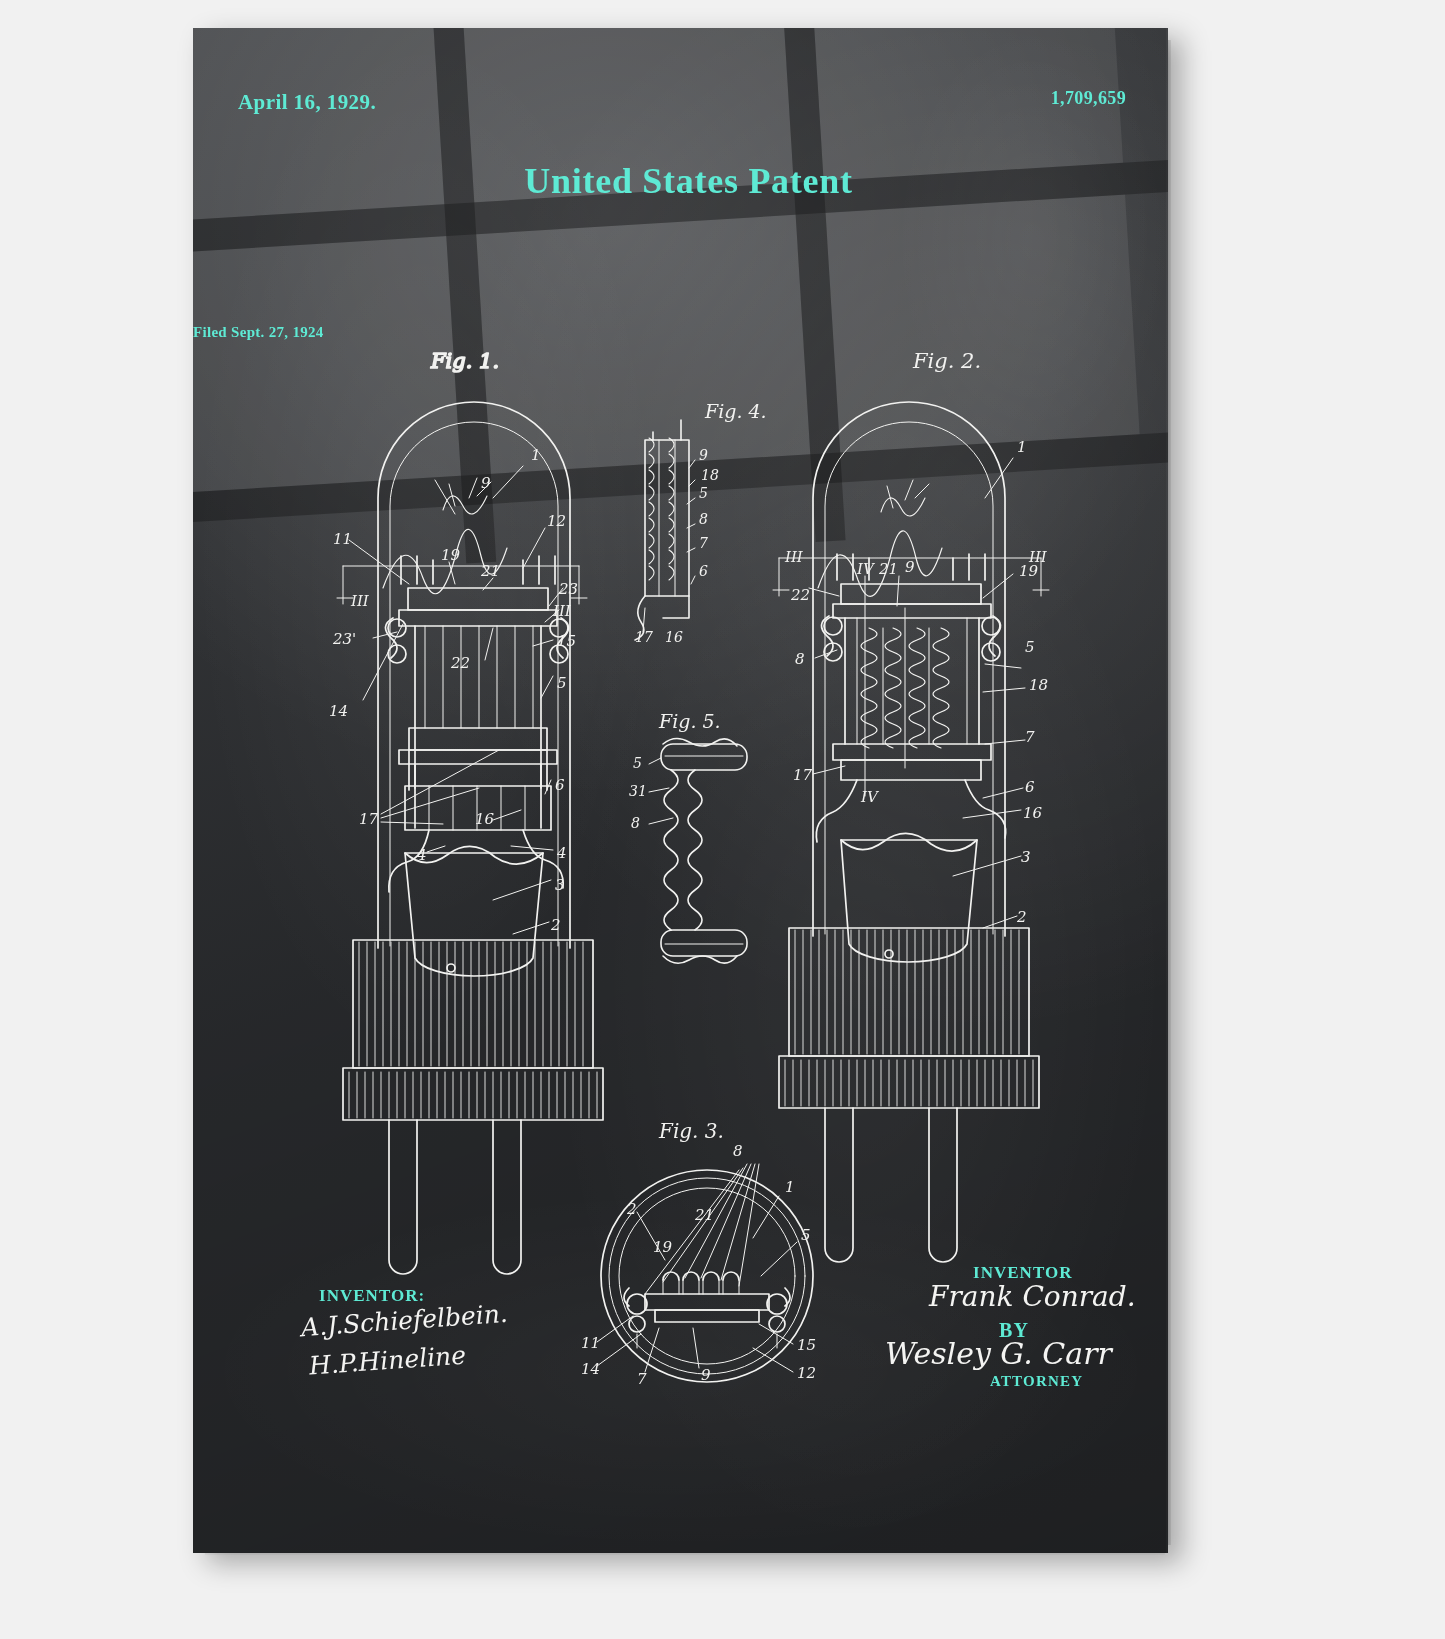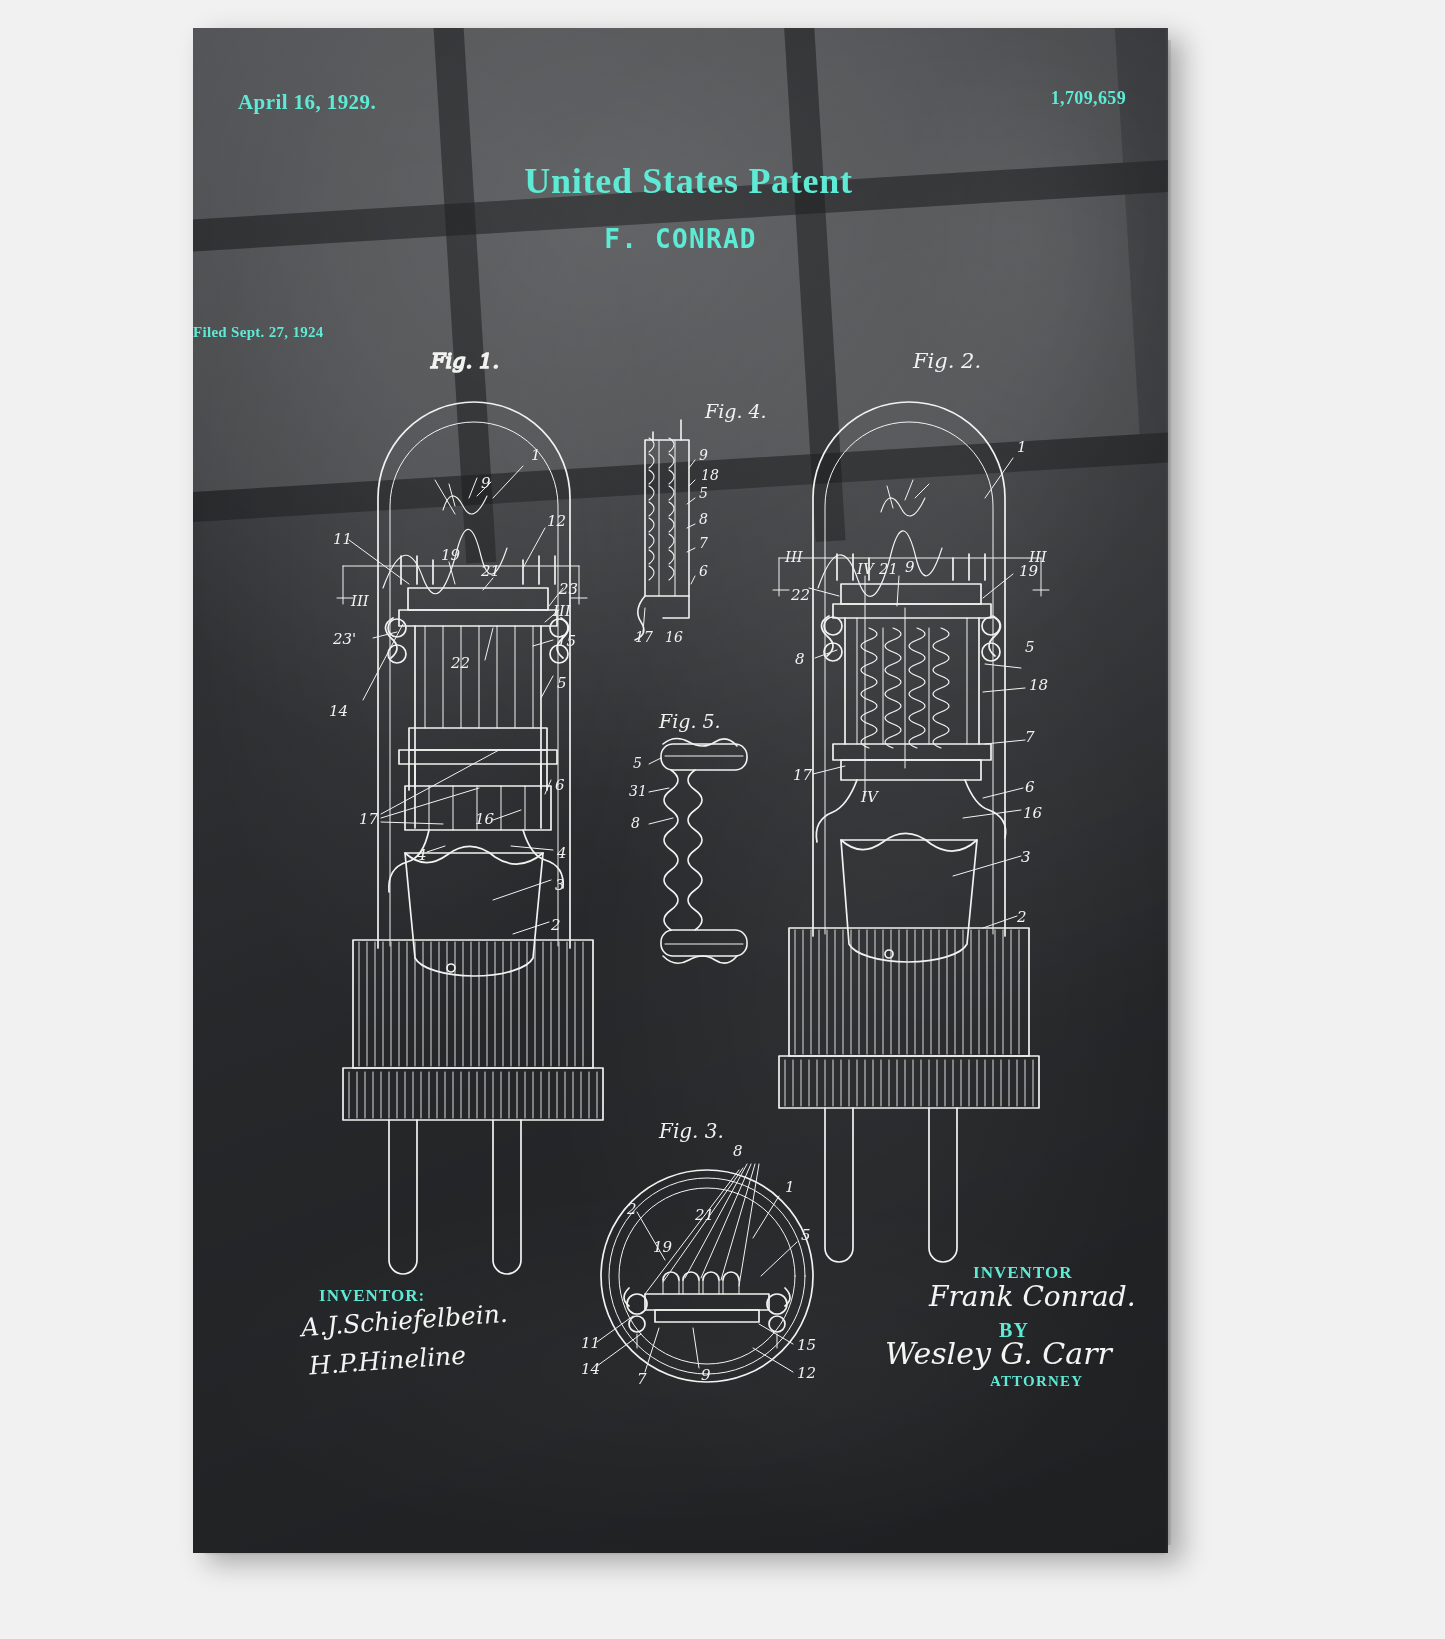--- a/index.html
+++ b/index.html
@@ -97,21 +97,20 @@
       <div class="pane" style="left:680px;top:232px;width:300px;height:240px;"></div>
       <div class="mullion" style="left:300px;top:0;width:30px;height:560px;"></div>
       <div class="mullion" style="left:650px;top:0;width:30px;height:560px;"></div>
       <div class="mullion" style="left:0;top:200px;width:1040px;height:32px;"></div>
       <div class="mullion" style="left:0;top:472px;width:1040px;height:30px;"></div>
     </div>
 
     <div class="wt" id="date">April 16, 1929.</div>
     <div class="wt" id="patno">1,709,659</div>
     <div class="wt" id="usp">United States Patent</div>
-    <div class="wt" id="inv">F. CONRAD</div>
     <div class="wt" id="filed">Filed Sept. 27, 1924</div>
 
     <svg width="975" height="1525" viewBox="0 0 975 1525">
       <g fill="none" stroke="#f2f2f0" stroke-width="1.7" stroke-linecap="round" stroke-linejoin="round">
 
         <text x="238" y="340" font-size="21">Fig. 1.</text>
 
         <path d="M185 920 L185 470 a96 96 0 0 1 192 0 L377 920"></path>
 
         <path d="M197 918 L197 478 a84 84 0 0 1 168 0 L365 918" stroke-width="1"></path>

